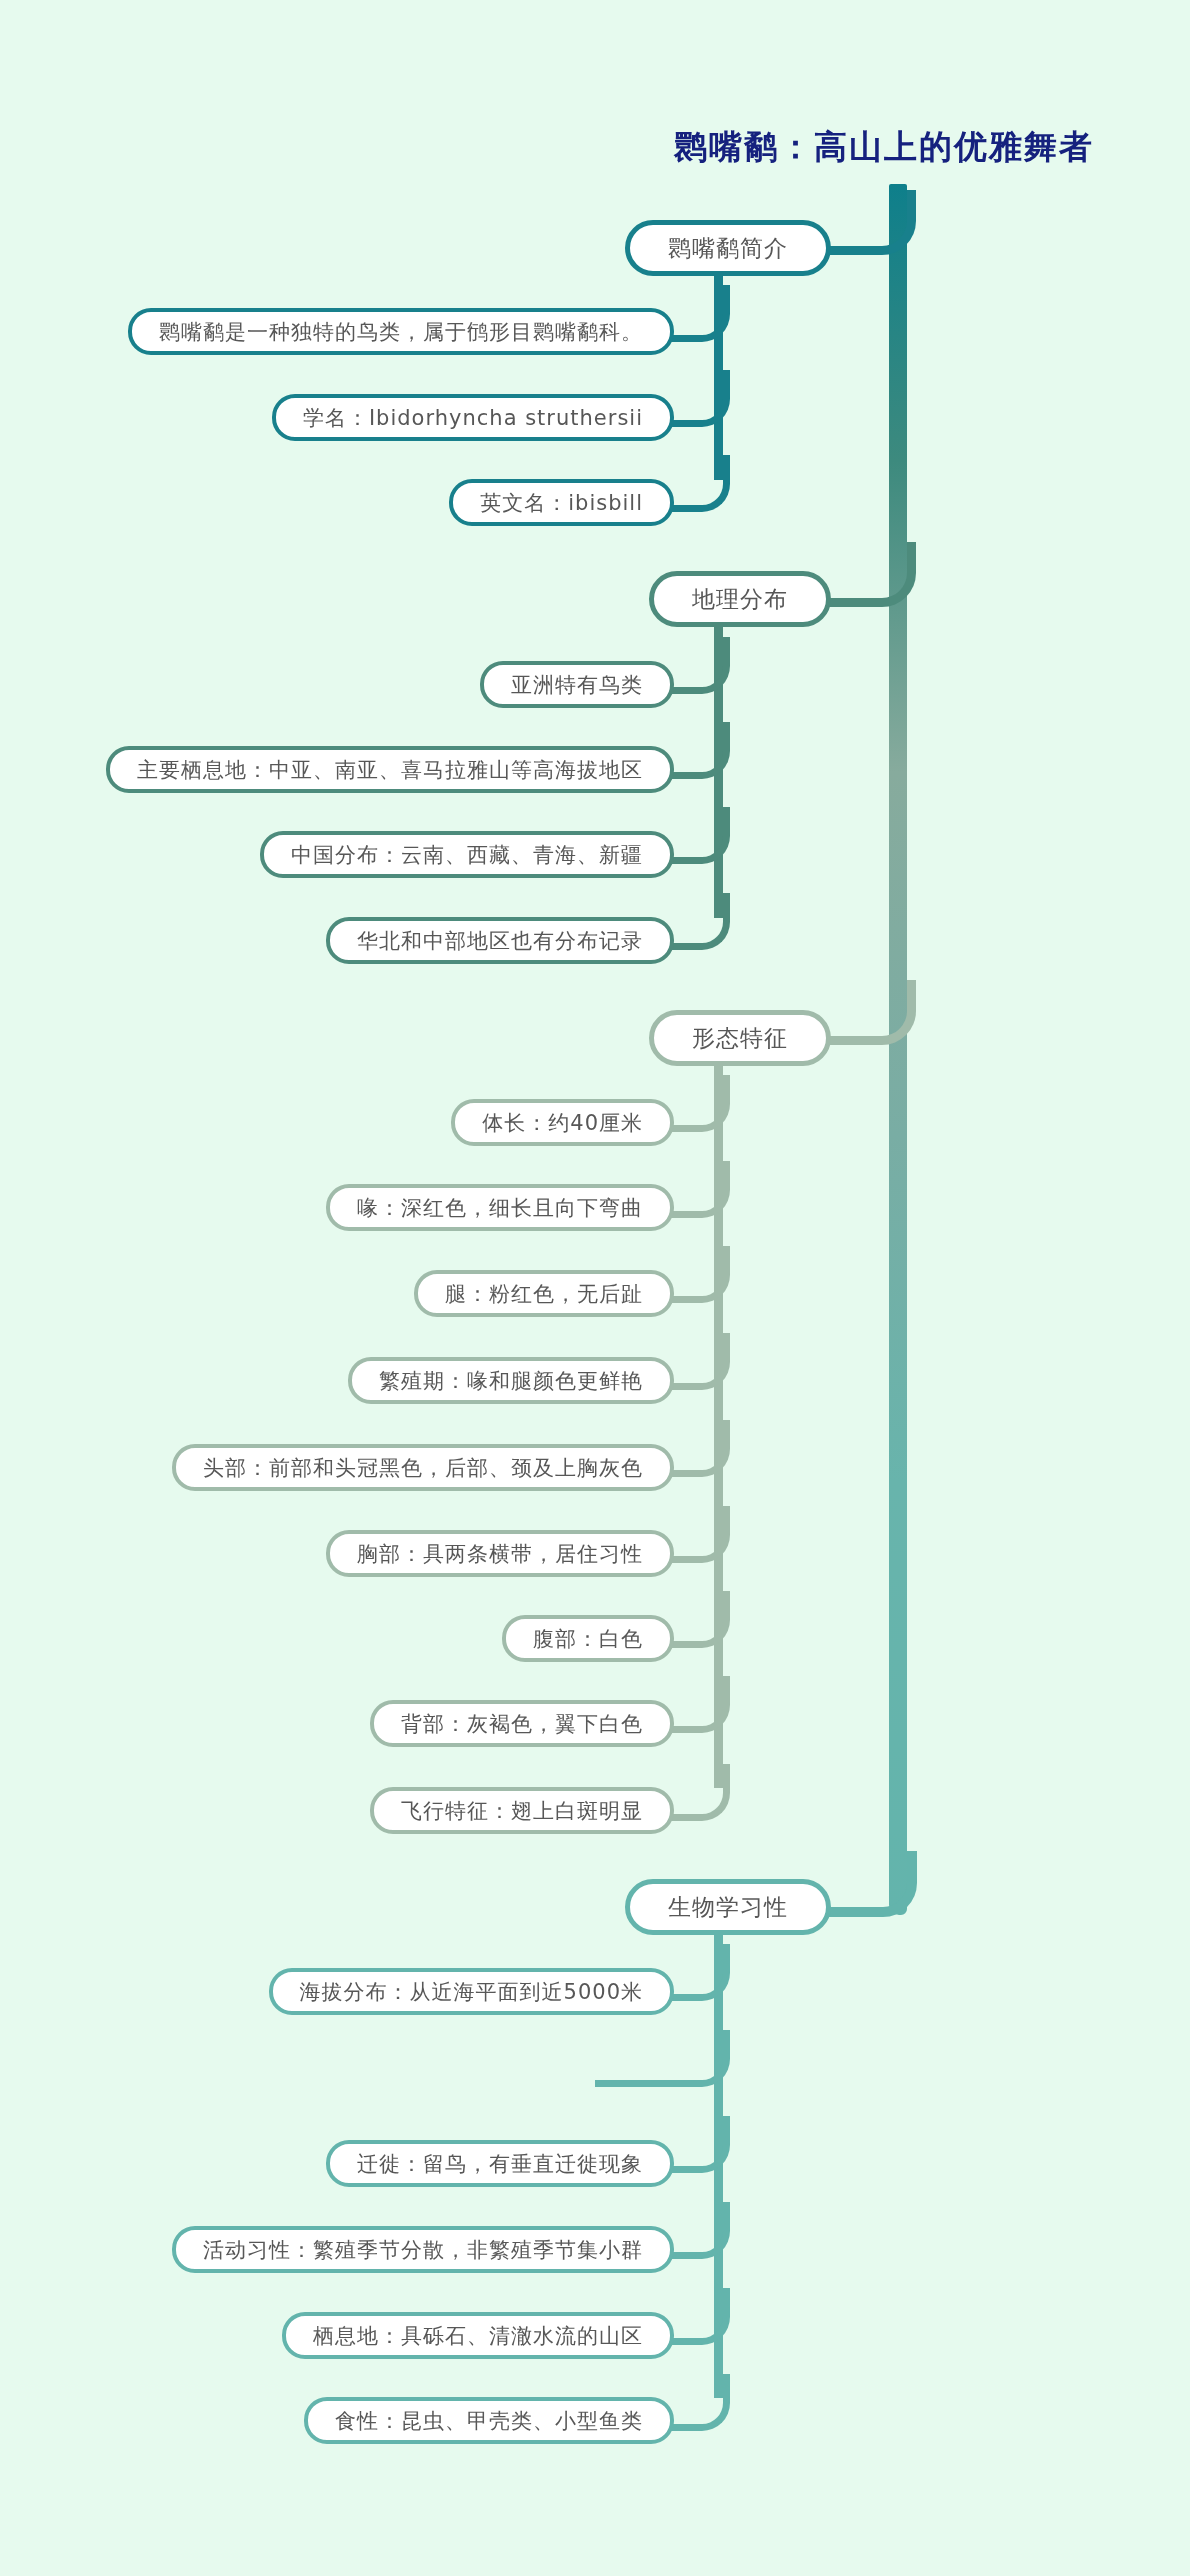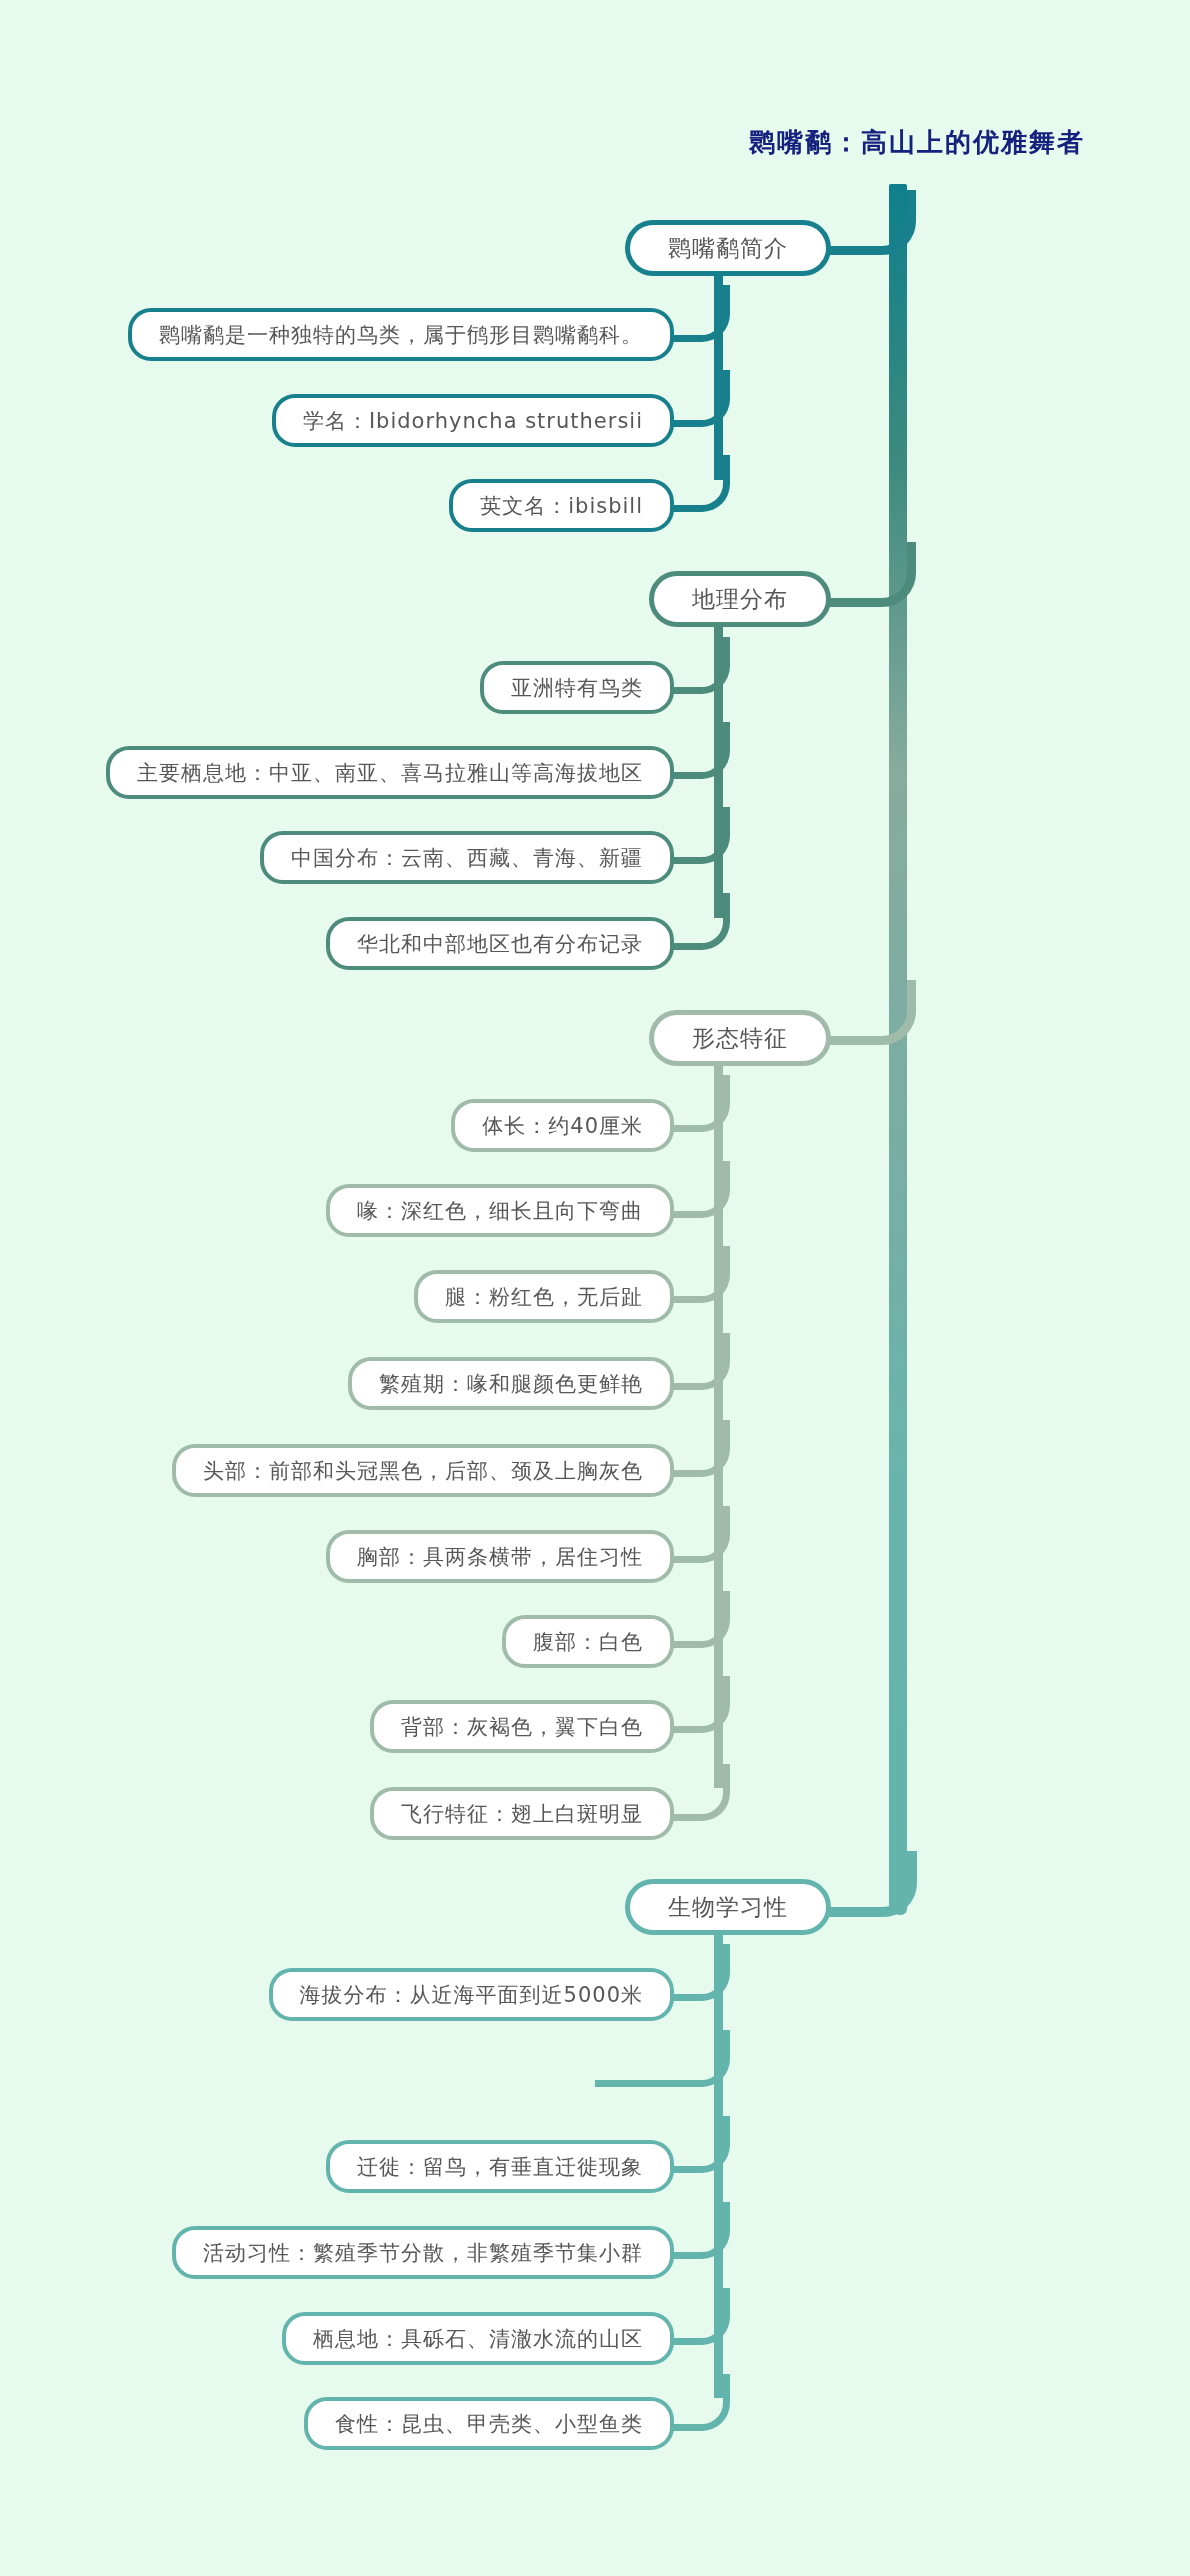--- a/index.html
+++ b/index.html
@@ -9,22 +9,22 @@
   }
   .canvas{
     position:relative;
     width:1190px;height:2576px;
     background:#e6faee;
     overflow:hidden;
   }
   
   .main-title{
     position:absolute;
-    right:105px;top:125px;
-    font-size:26px;font-weight:700;
+    right:96px;top:125px;
+    font-size:33px;font-weight:700;
     color:#15217e;
     letter-spacing:2px;
     z-index:3;
     white-space:nowrap;
   }
   
   .trunk{
     position:absolute;
     left:889px;top:184px;
     width:18px;height:1731px;
@@ -75,21 +75,21 @@
   .section-node{
     right:359px;
     height:56px;
     padding:0 38px;
     border:5px solid;
     border-radius:28px;
     font-size:23px;
   }
   .child-node{
     right:516px;
-    height:53px;
+    height:47px;
     padding:8px 27px;
     border:4px solid;
     border-radius:23px;
     font-size:21px;
   }
   
   .s1{border-color:#18808c;}
   .s2{border-color:#4d8b7c;text-align:right;}
   .s3{border-color:#a0bbaa;}
   .s4{border-color:#63b4ac;}

